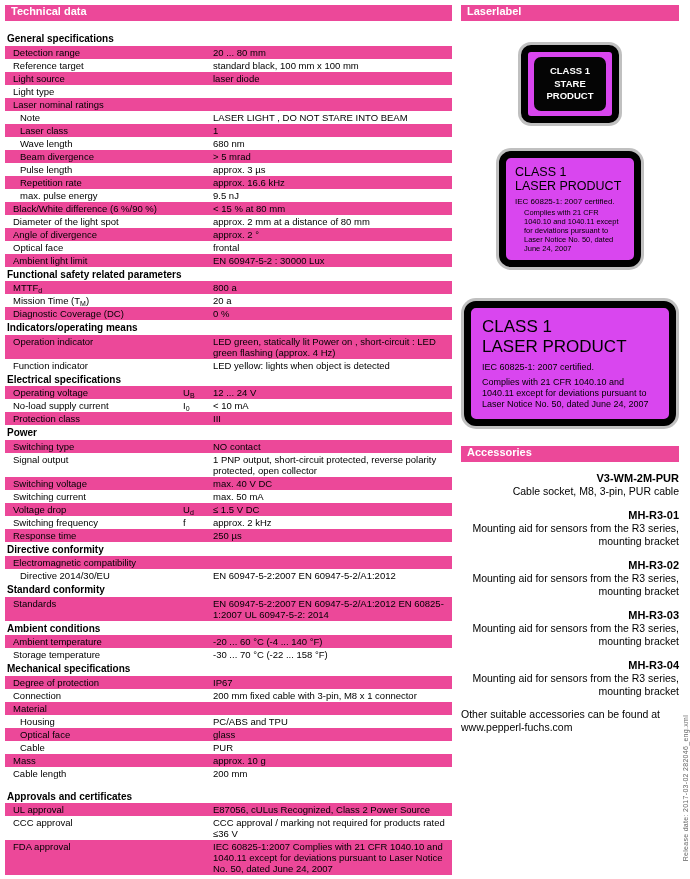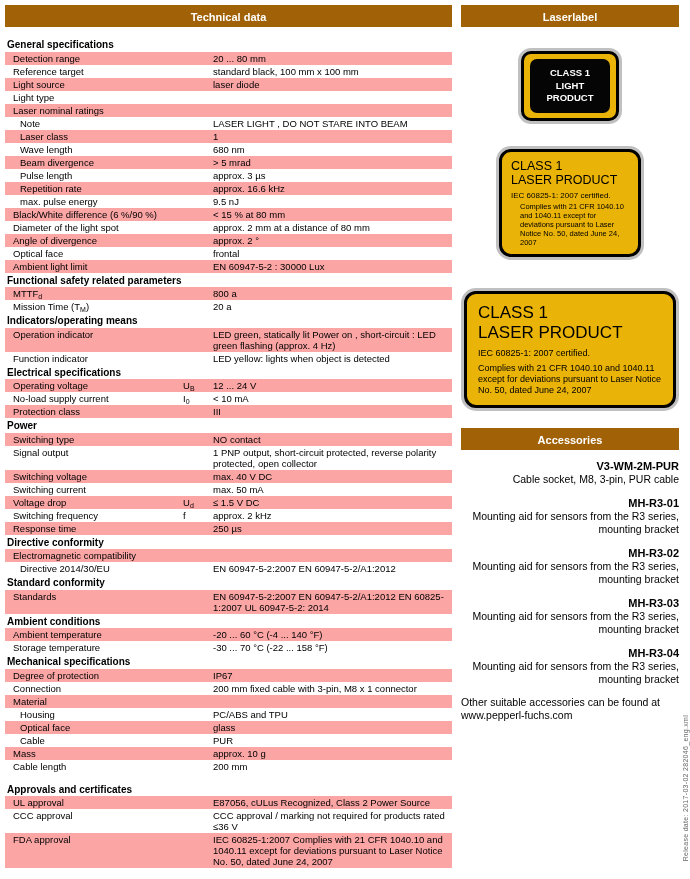--- a/index.html
+++ b/index.html
@@ -4,45 +4,45 @@
 <style>
   * { margin:0; padding:0; box-sizing:border-box; }
   html,body { background:#fff; }
   body {
     width:690px; height:879px; position:relative; overflow:hidden;
     font-family:"Liberation Sans", sans-serif; color:#000;
   }
   .page { position:relative; width:690px; height:879px; background:#fff; }
 
   .bar {
-    background:#a16207; color:#fff; font-weight:bold;
-    font-size:11px; line-height:13px; padding:6px 6px 3px;text-align:center;
+    background:#ec4899; color:#fff; font-weight:bold;
+    font-size:11px; line-height:13px; padding:0 6px 3px;
   }
 
   
   .left-col { position:absolute; left:5px; top:5px; width:447px; }
   .spec-table { margin-top:10px; }
   .section-heading {
     font-weight:bold; font-size:10px; line-height:11.5px;
     padding:2px 0 1px 2px;
   }
   .section-heading.gap-before { margin-top:9px; }
   .spec-row { display:flex; font-size:9.5px; line-height:11px; }
-  .spec-row.alt { background:#fca5a5; }
+  .spec-row.alt { background:#ec4899; }
   .spec-label { width:178px; flex-shrink:0; padding:1px 2px 1px 8px; }
   .spec-row.indent-2 .spec-label { padding-left:15px; }
   .spec-sym { width:30px; flex-shrink:0; padding:1px 0; }
   .spec-value { flex:1; padding:1px 1px 1px 0; }
   sub { font-size:7px; line-height:0; vertical-align:-2px; }
 
   
   .right-col { position:absolute; left:461px; top:5px; width:218px; }
 
   .laser-label {
-    background:#eab308; border:3px solid #000000;
+    background:#d946ef; border:7px solid #000000;
     box-shadow:0 0 0 3px #c0c0c0; margin:0 auto;
   }
   .laser-label.small { width:98px; border-radius:10px; padding:5px 6px; margin:24px auto 28px; }
   .small .black-panel {
     background:#050505; border-radius:7px; color:#fff; text-align:center;
     font-weight:bold; font-size:9.5px; line-height:12.5px; padding:8px 2px;
   }
   .laser-label.medium { width:142px; border-radius:12px; padding:7px 9px; margin-bottom:34px; }
   .lbl-title-m { font-size:12.5px; line-height:14.5px; }
   .lbl-cert-m  { font-size:8px;  line-height:9.5px; margin-top:3px; }
@@ -162,20 +162,25 @@
         <div class="spec-row indent-1 alt">
           <div class="spec-label">MTTF<sub>d</sub></div>
           <div class="spec-sym"></div>
           <div class="spec-value">800 a</div>
         </div>
         <div class="spec-row indent-1">
           <div class="spec-label">Mission Time (T<sub>M</sub>)</div>
           <div class="spec-sym"></div>
           <div class="spec-value">20 a</div>
         </div>
+        <div class="spec-row indent-1 alt">
+          <div class="spec-label">Diagnostic Coverage (DC)</div>
+          <div class="spec-sym"></div>
+          <div class="spec-value">0 %</div>
+        </div>
         <div class="section-heading">Indicators/operating means</div>
         <div class="spec-row indent-1 alt">
           <div class="spec-label">Operation indicator</div>
           <div class="spec-sym"></div>
           <div class="spec-value">LED green, statically lit Power on , short-circuit : LED green flashing (approx. 4 Hz)</div>
         </div>
         <div class="spec-row indent-1">
           <div class="spec-label">Function indicator</div>
           <div class="spec-sym"></div>
           <div class="spec-value">LED yellow: lights when object is detected</div>
@@ -319,21 +324,21 @@
         </div>
       </div>
   </div>
 
   <div class="right-col">
     <div class="bar">Laserlabel</div>
 
     <div class="laser-label small">
       <div class="black-panel">
         <div>CLASS 1</div>
-        <div>LIGHT</div>
+        <div>STARE</div>
         <div>PRODUCT</div>
       </div>
     </div>
 
     <div class="laser-label medium">
       <div class="lbl-title-m">CLASS 1</div>
       <div class="lbl-title-m">LASER PRODUCT</div>
       <div class="lbl-cert-m">IEC 60825-1: 2007 certified.</div>
       <div class="lbl-note-m">Complies with 21 CFR 1040.10 and 1040.11 except for deviations pursuant to Laser Notice No. 50, dated June 24, 2007</div>
     </div>

